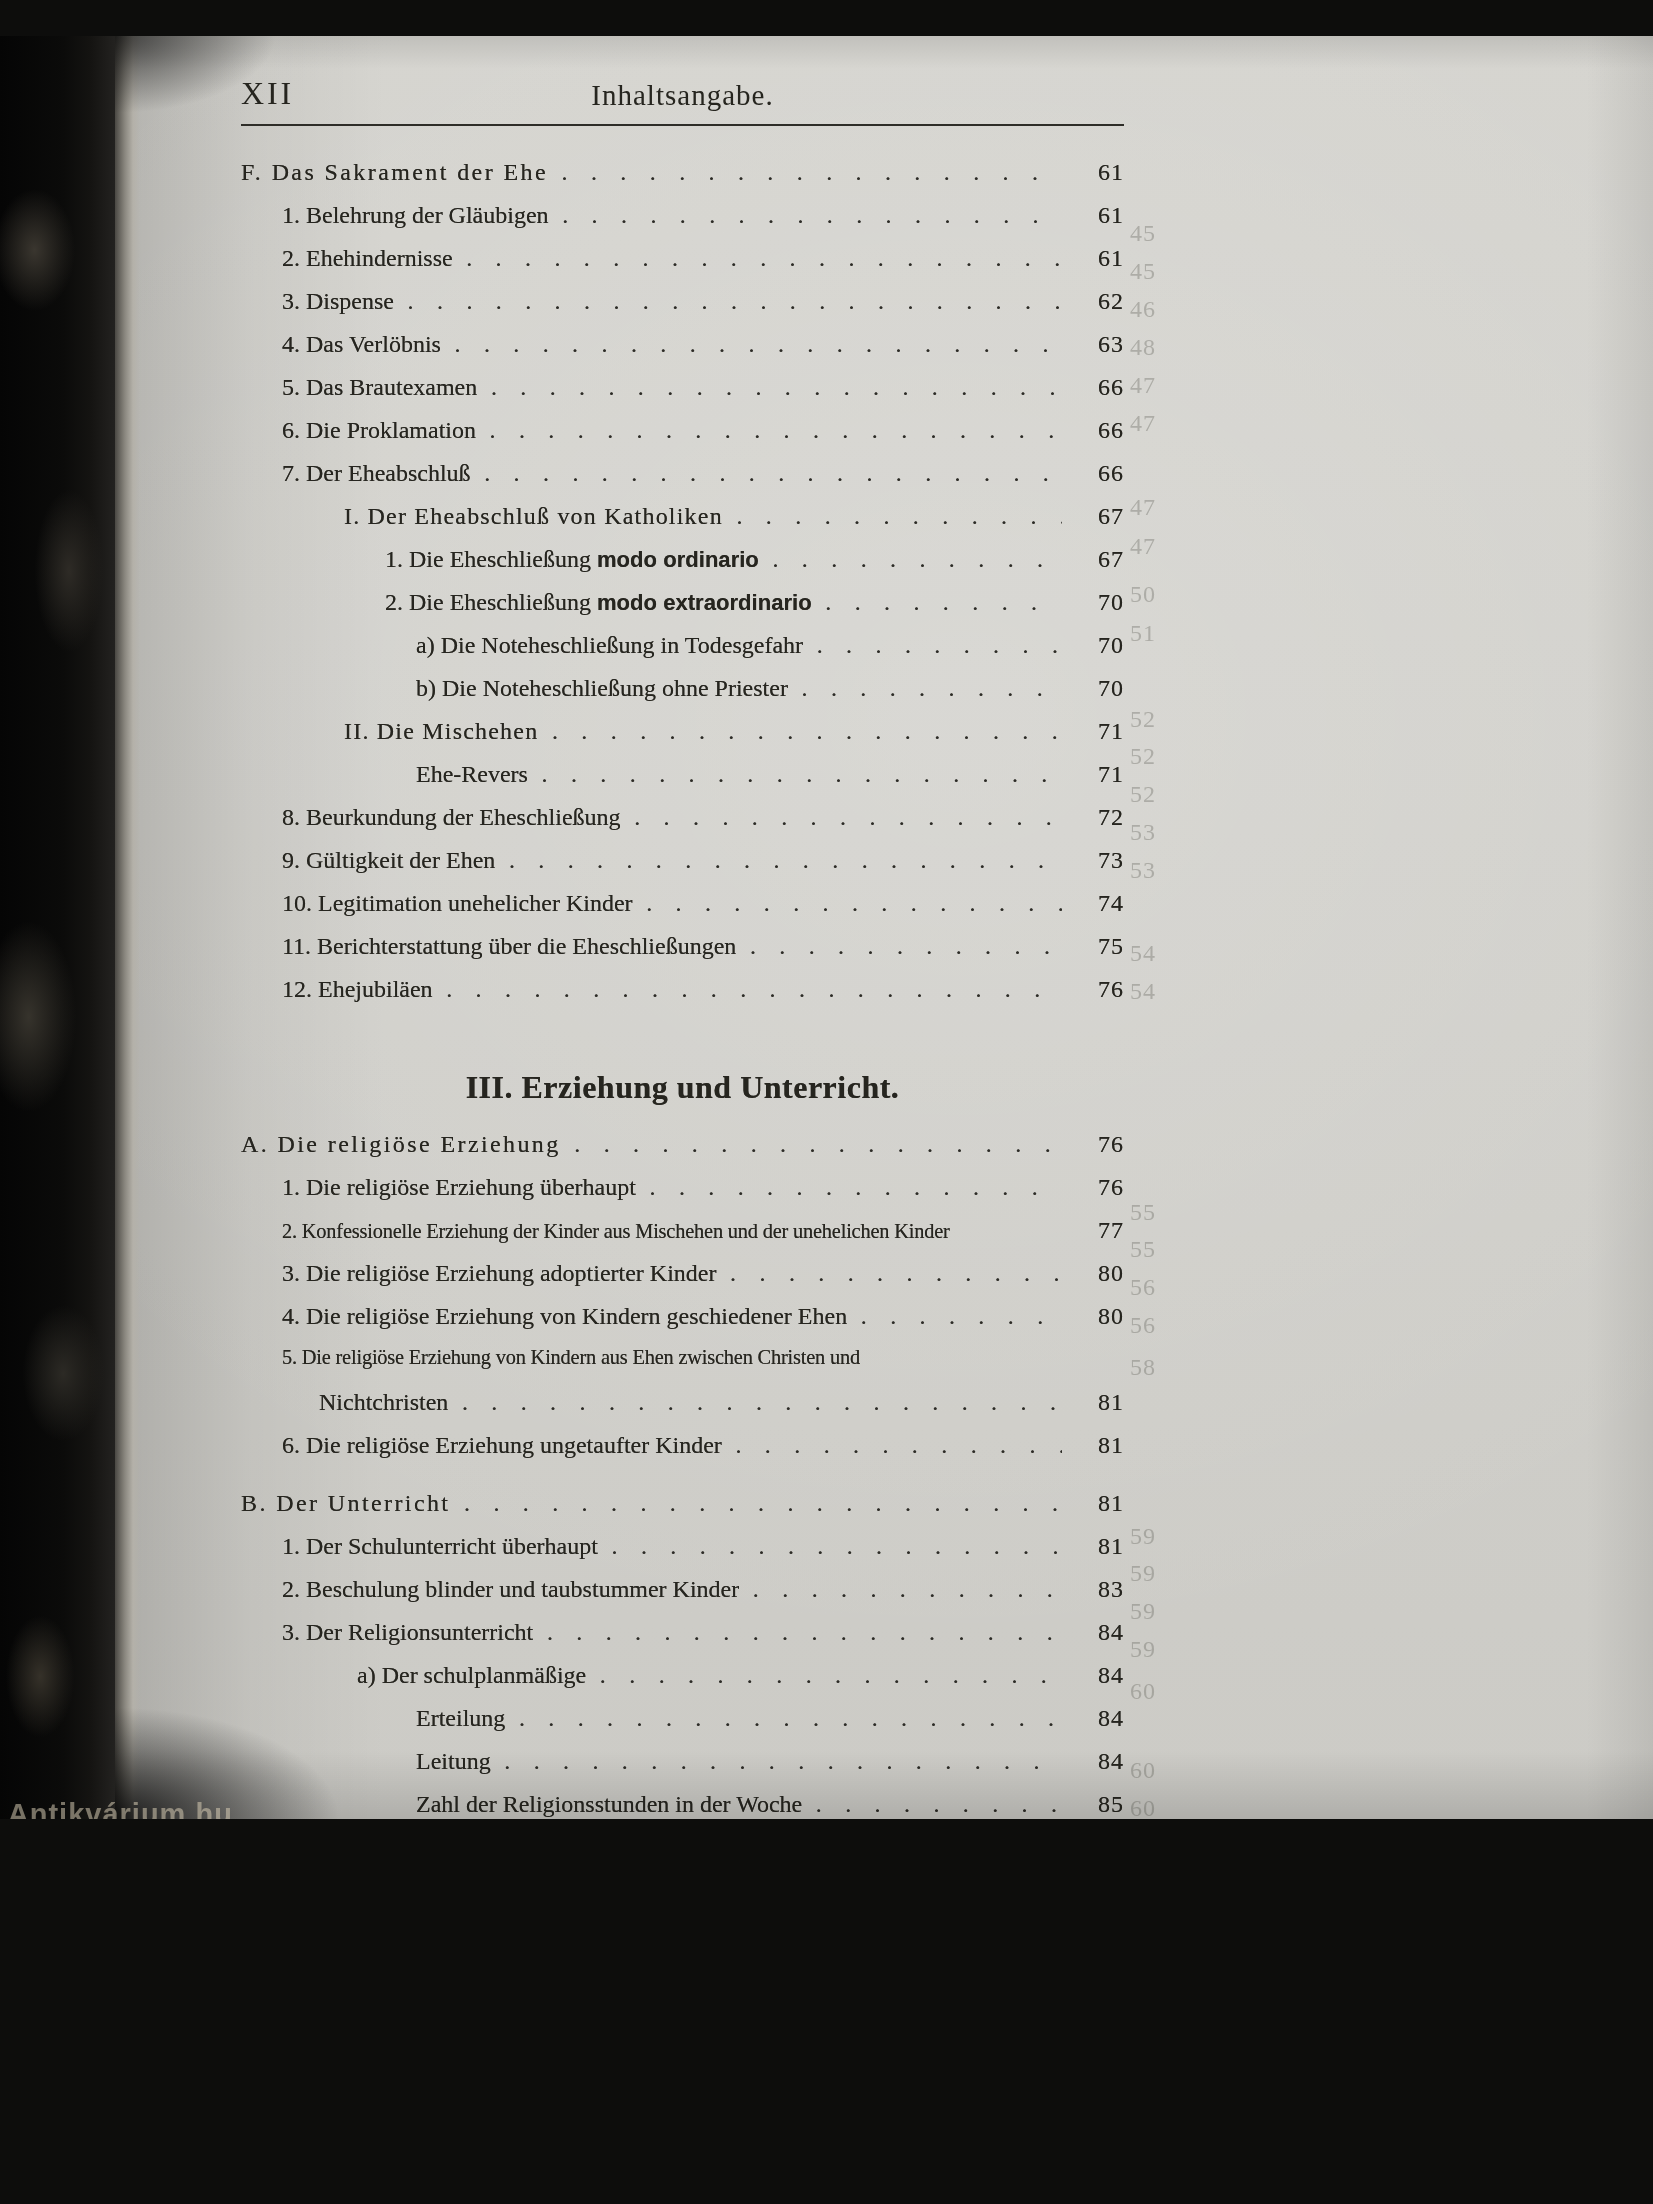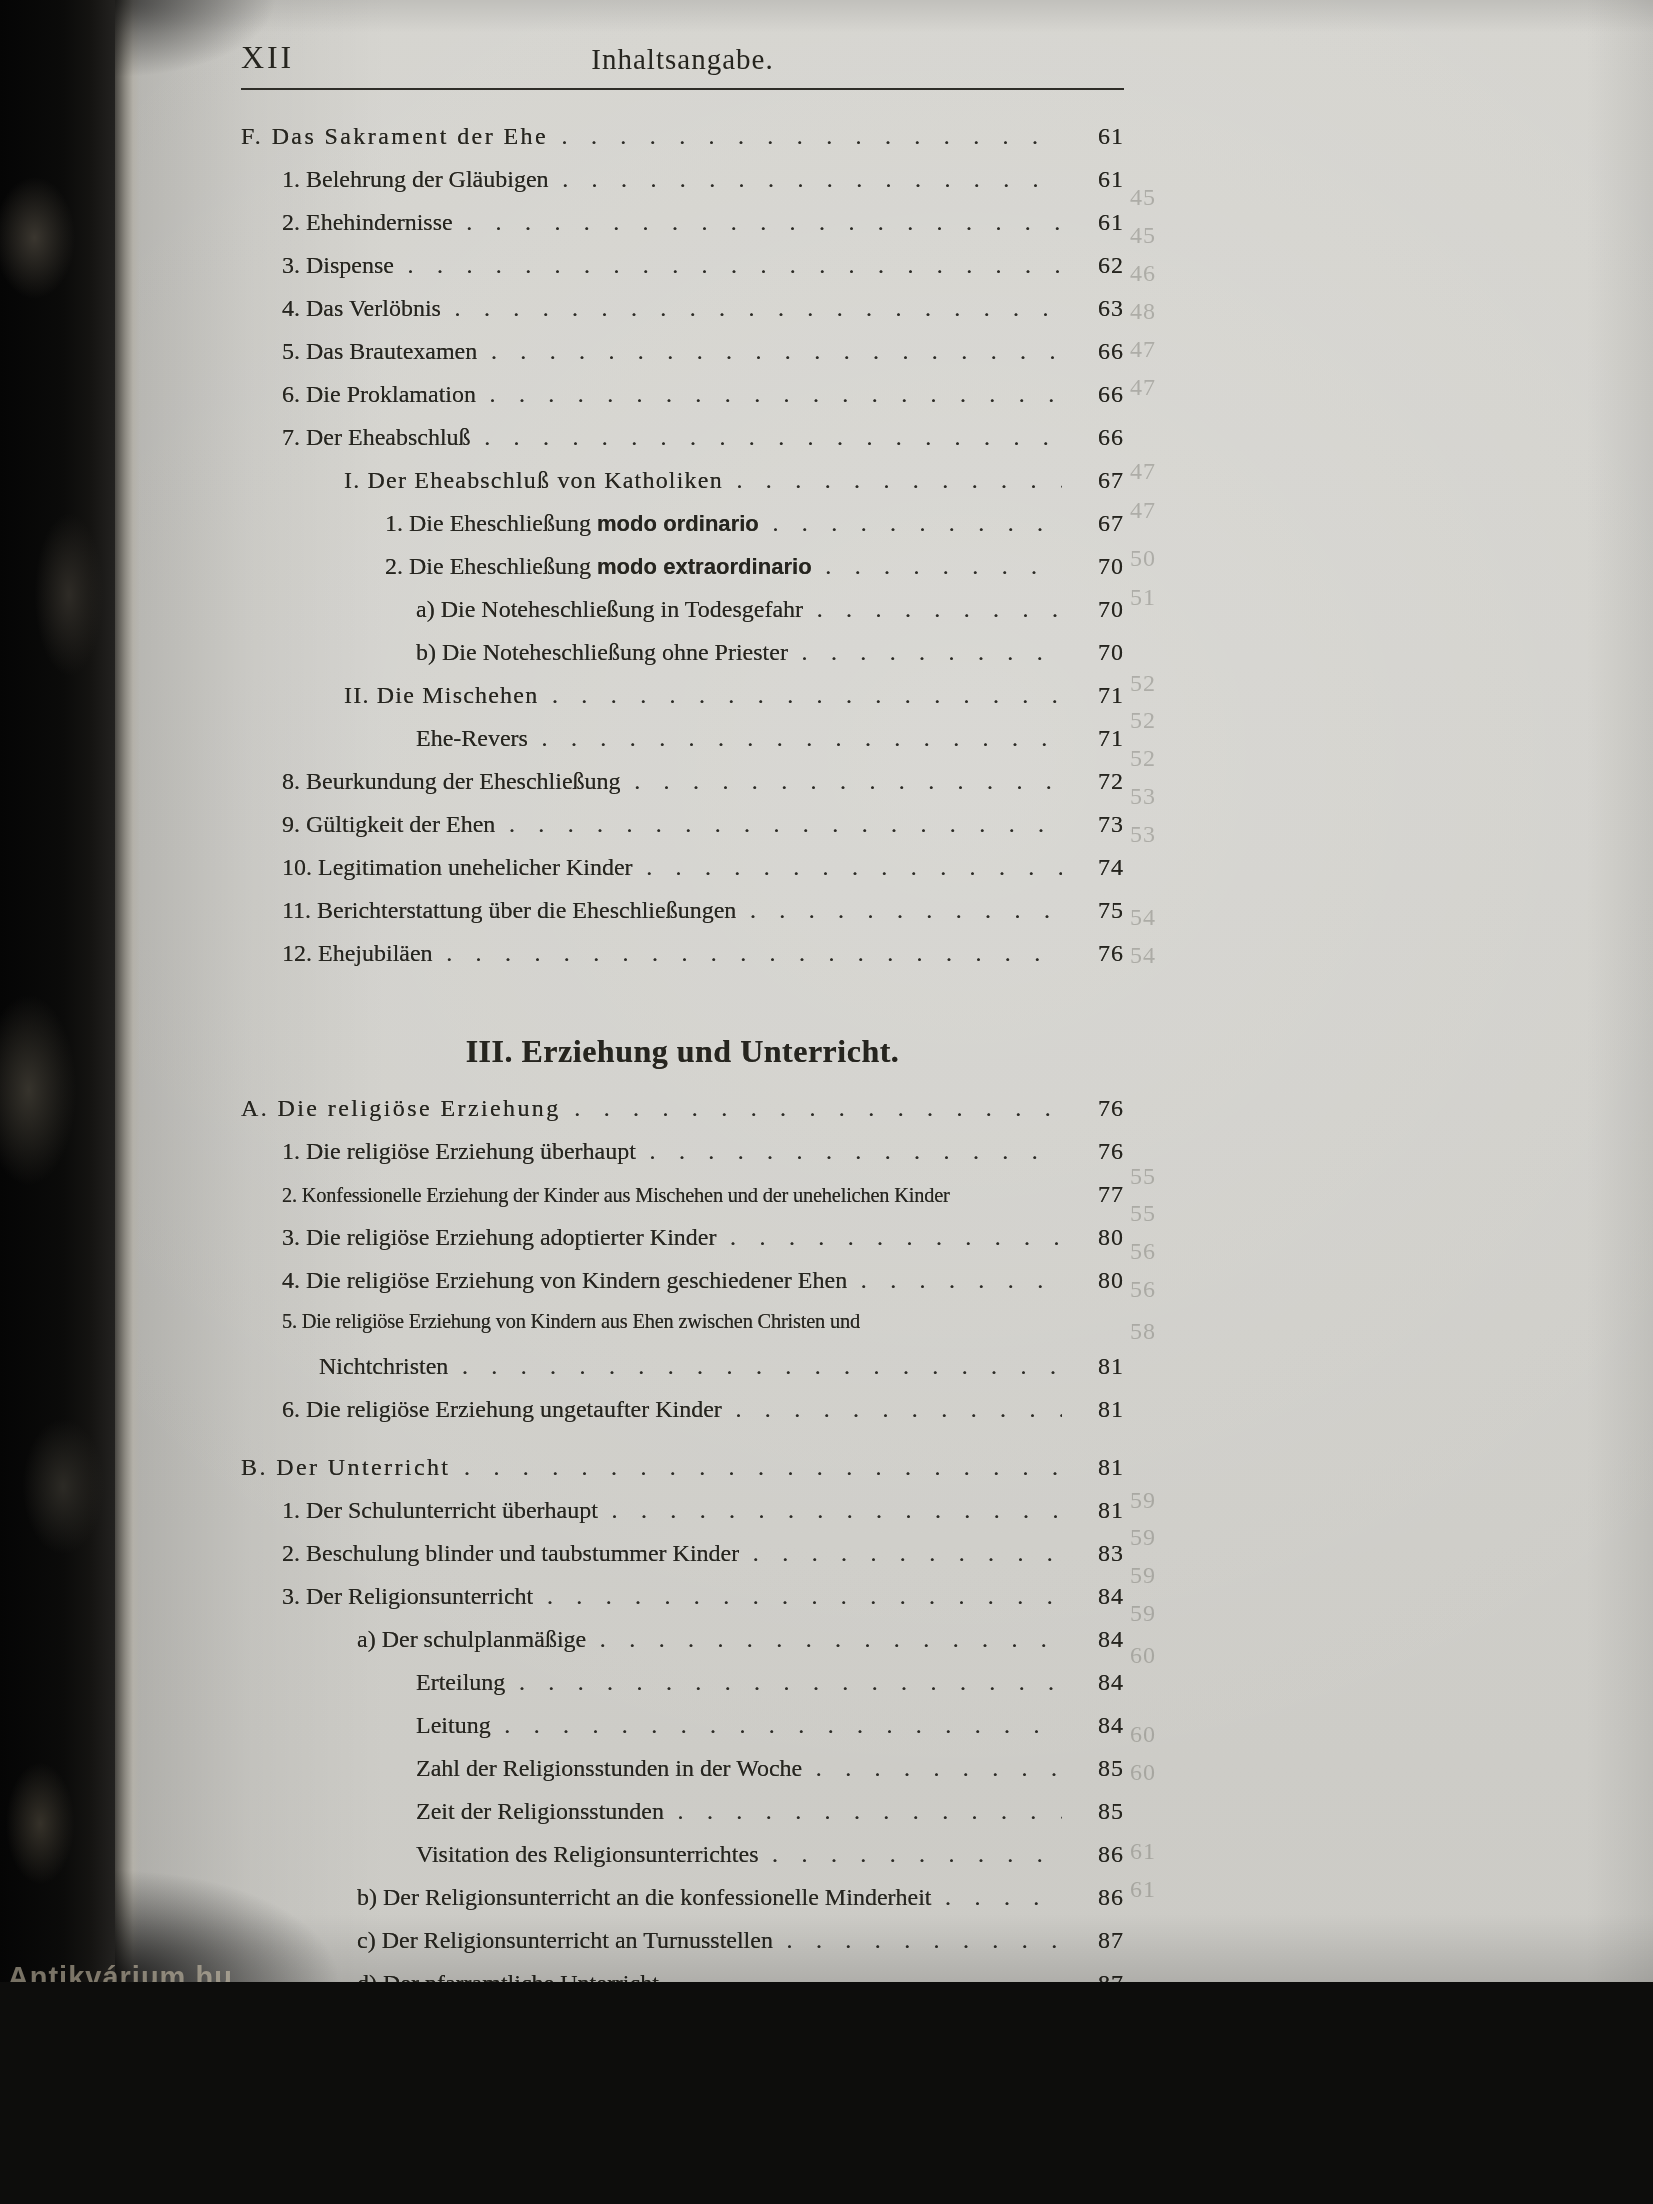--- a/index.html
+++ b/index.html
@@ -1,18 +1,18 @@
 <!DOCTYPE html>
 <html><head>
 <meta charset="utf-8">
 <style>
   html,body{margin:0;padding:0;background:#0d0d0c;}
-  .page{position:relative;width:1654px;height:1982px;overflow:hidden;
+  .page{position:relative;width:1654px;height:1783px;overflow:hidden;
         font-family:"Liberation Serif","DejaVu Serif",serif;color:#26251f;
-        background:#d2d1cc;}
+        background:#d2d1cc;margin-top:36px;}
   
   .spine{position:absolute;left:0;top:0;width:115px;height:100%;z-index:3;
     background:
       radial-gradient(58px 87px at 30% 12%, #3a362f 0%, transparent 70%),
       radial-gradient(49px 116px at 60% 30%, #2e2b26 0%, transparent 70%),
       radial-gradient(68px 136px at 25% 55%, #36332c 0%, transparent 70%),
       radial-gradient(58px 97px at 55% 75%, #2c2a25 0%, transparent 70%),
       radial-gradient(49px 87px at 35% 92%, #353129 0%, transparent 70%),
       linear-gradient(to right, #050505 0%, #0b0b0a 55%, #141311 78%, #232220 100%);}
   .page-edge{position:absolute;left:115px;top:0;width:25px;height:100%;z-index:2;

